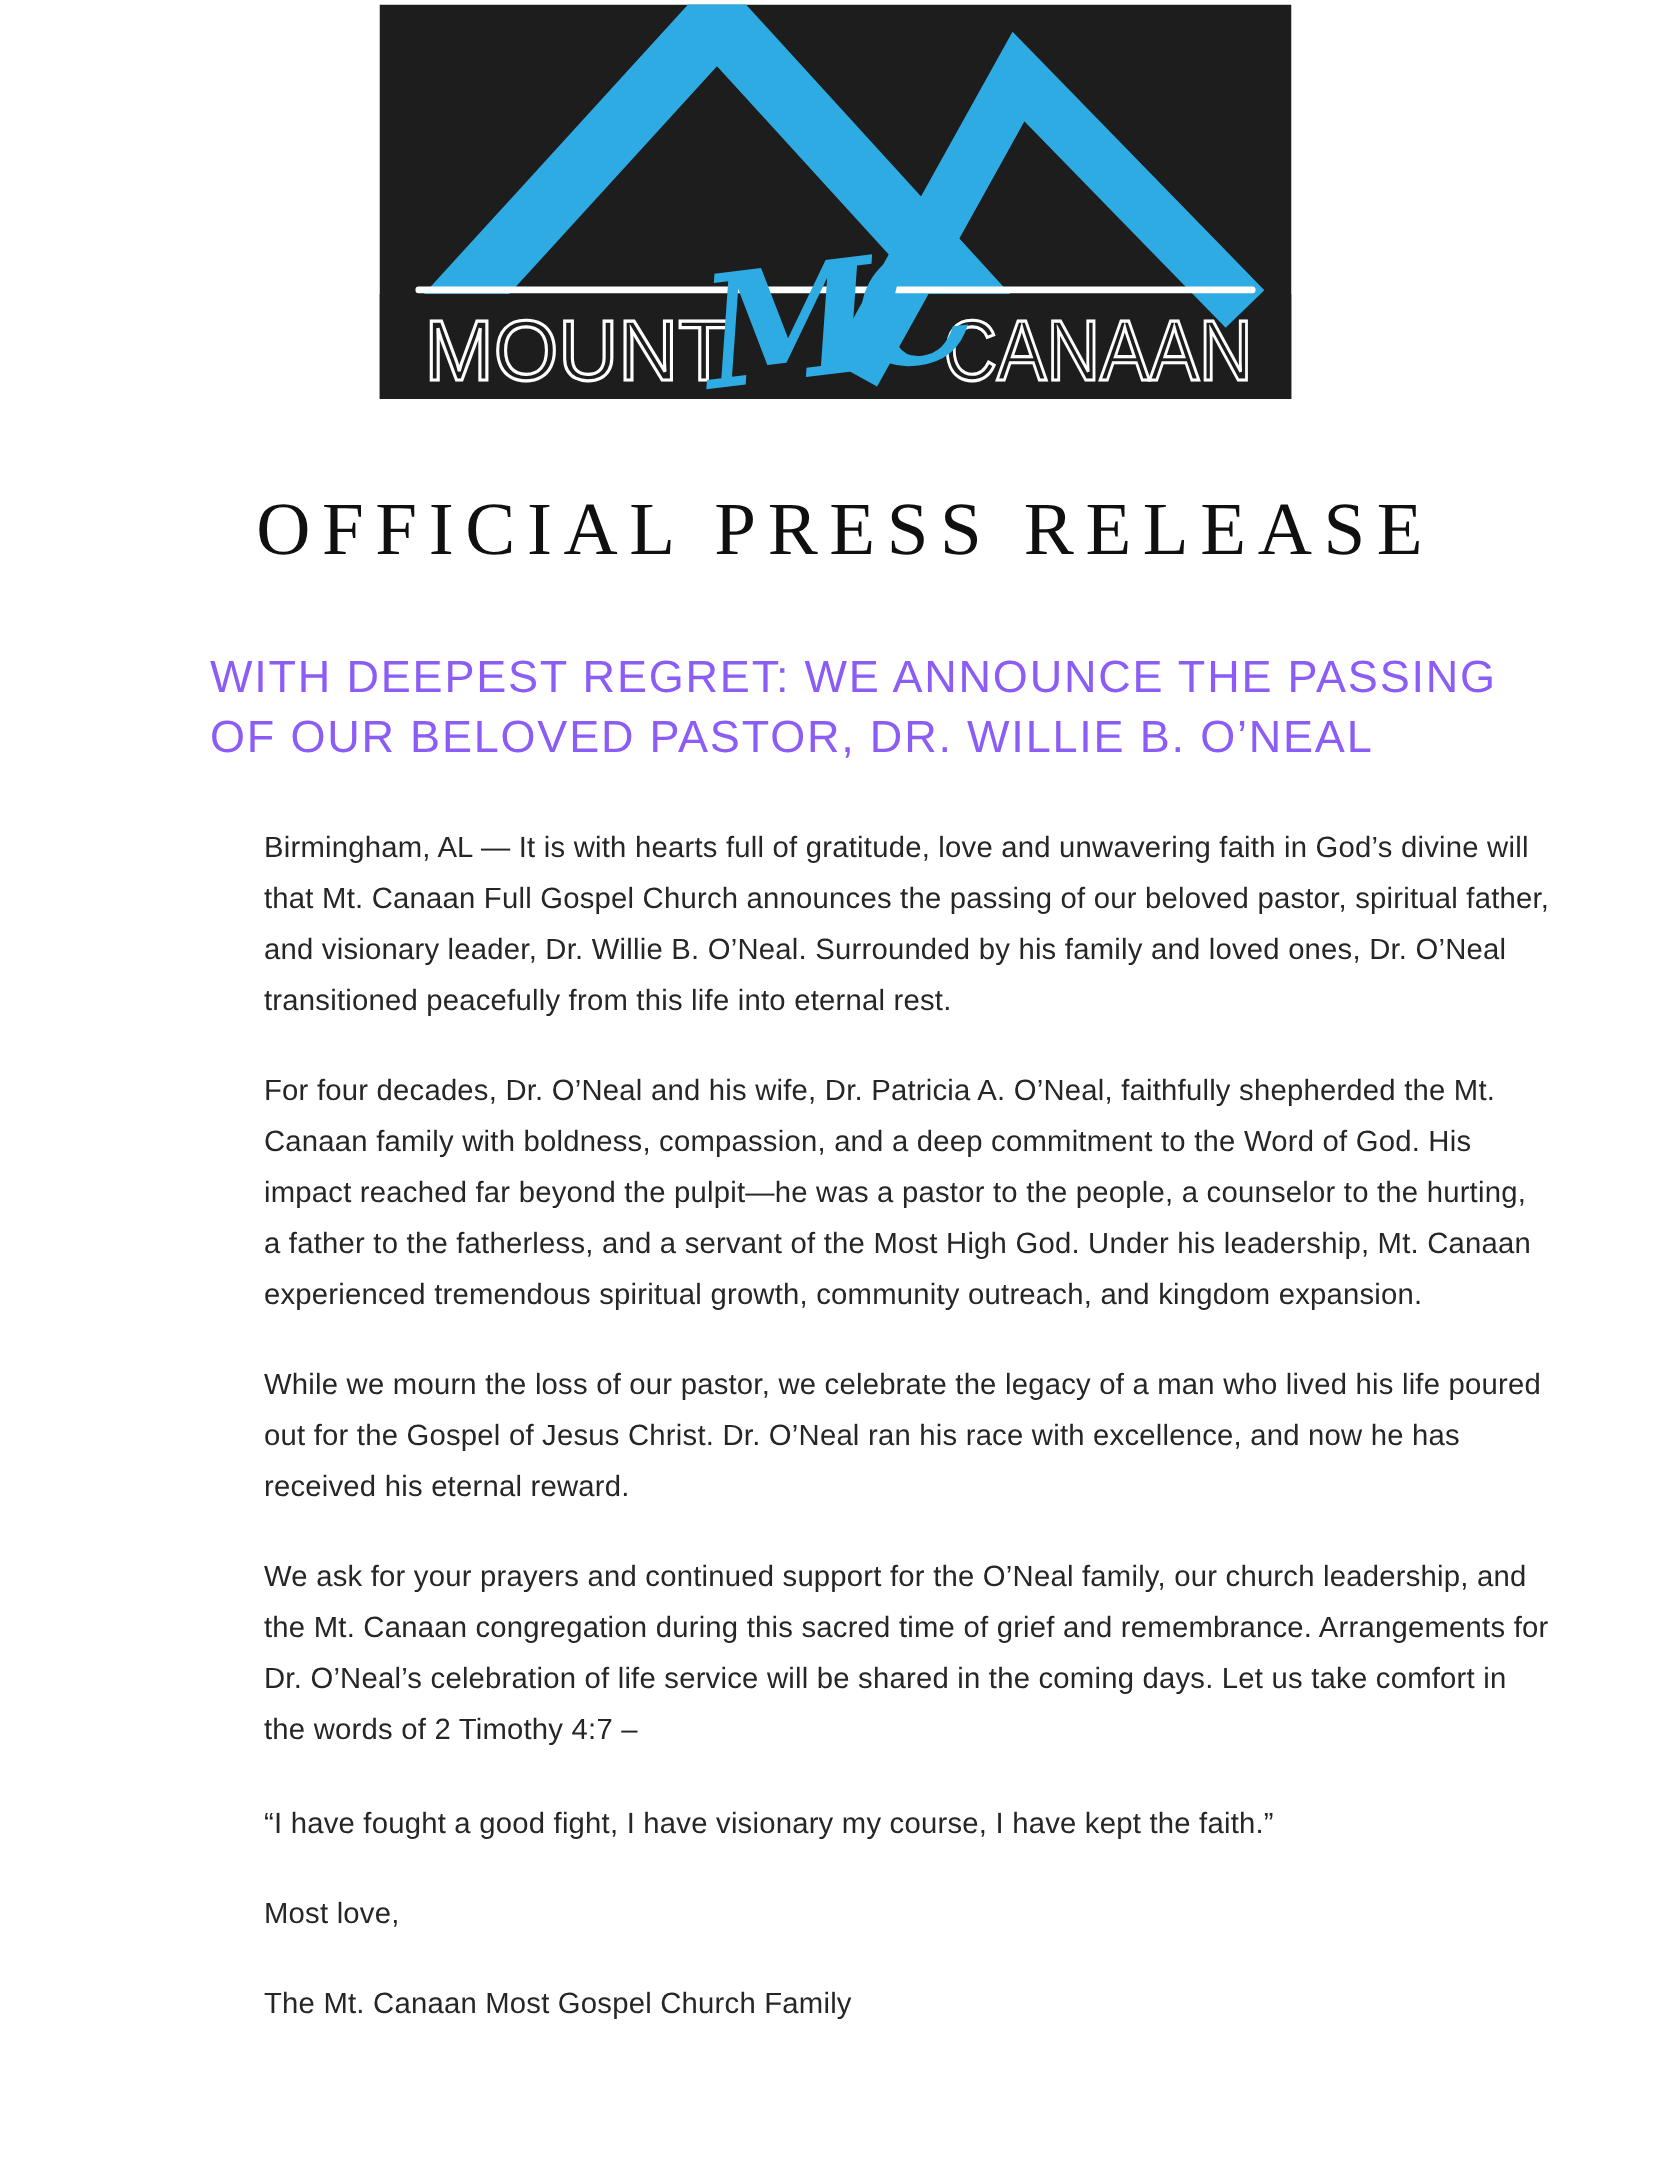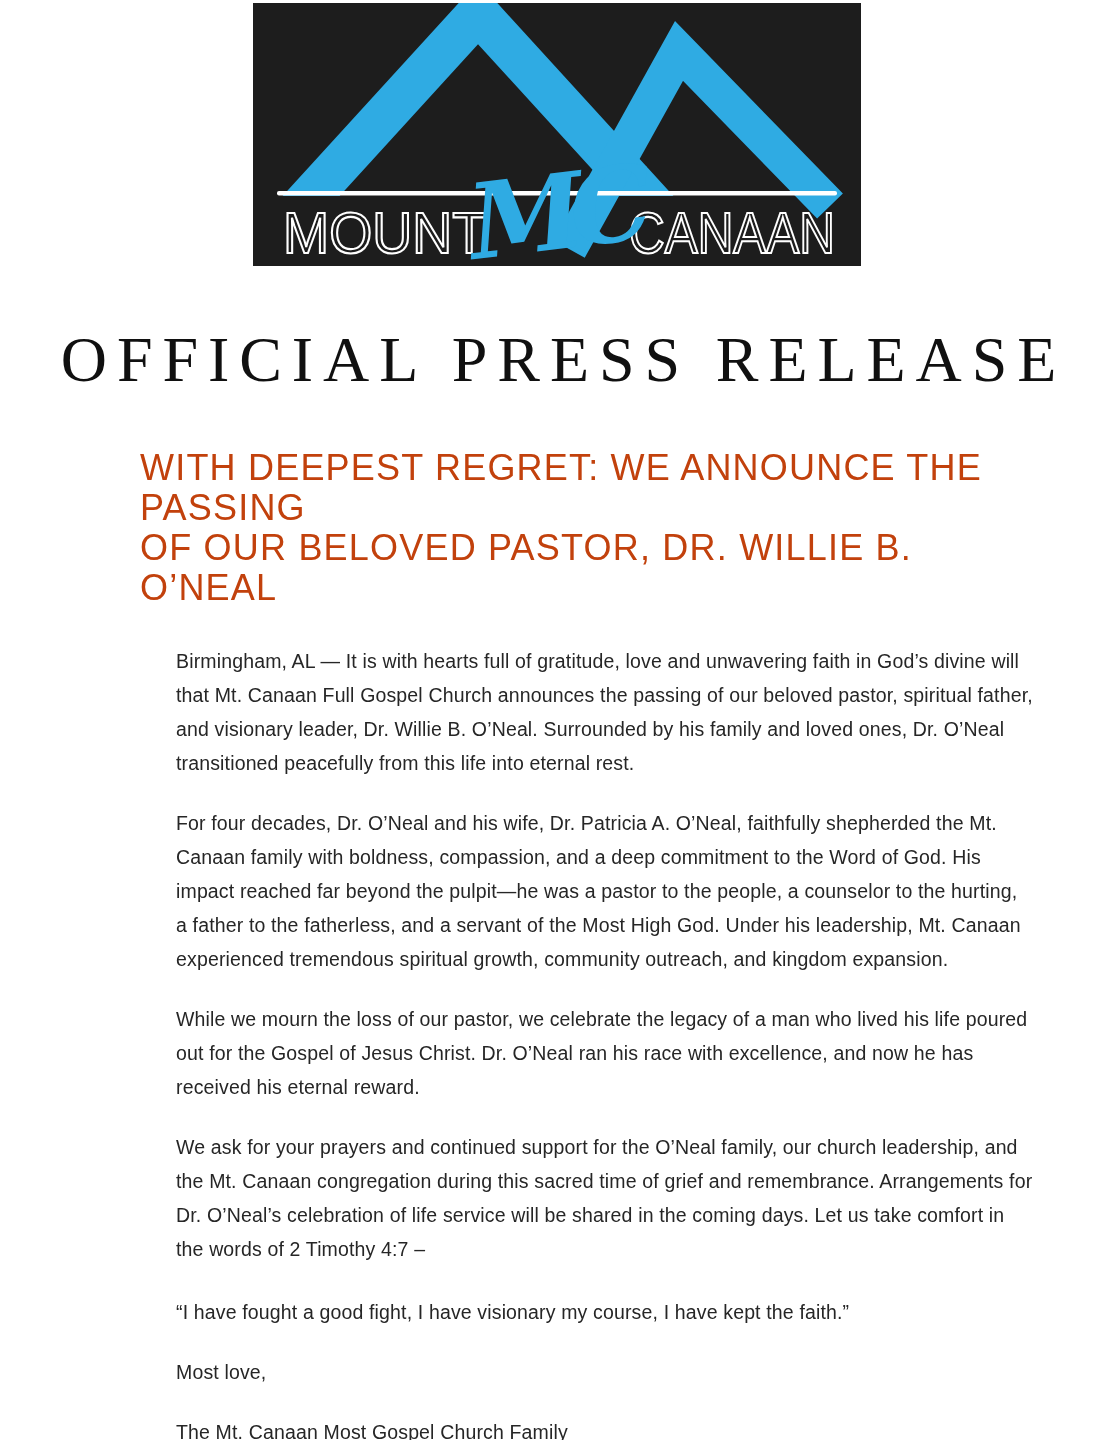--- a/index.html
+++ b/index.html
@@ -17,38 +17,38 @@
   .logo-wrap {
     width: 608px;
     margin: 3px auto 0 auto;
   }
   .logo-wrap svg { display: block; }
   .title {
     margin-top: 58px;
     text-align: center;
     font-family: "Liberation Serif", "DejaVu Serif", serif;
     font-weight: 400;
-    font-size: 64px;
+    font-size: 50px;
     line-height: 1.12;
     letter-spacing: 0.155em;
     white-space: nowrap;
     color: #101010;
     padding-left: 14px;
   }
   .content {
     width: 893px;
     margin-left: 100px;
   }
   .headline {
     margin-top: 52px;
     font-weight: 400;
-    font-size: 36px;
+    font-size: 30px;
     line-height: 40px;
     letter-spacing: 1.2px;
-    color: #c2410c;
+    color: #8b5cf6;
   }
   .body-copy { margin-top: 36px; margin-left: 36px; }
   .body-copy p {
     font-size: 19.5px;
     line-height: 34px;
     letter-spacing: 0.15px;
     color: #262626;
     margin-bottom: 26px;
   }
   .body-copy p.quote { margin-top: 29px; }

